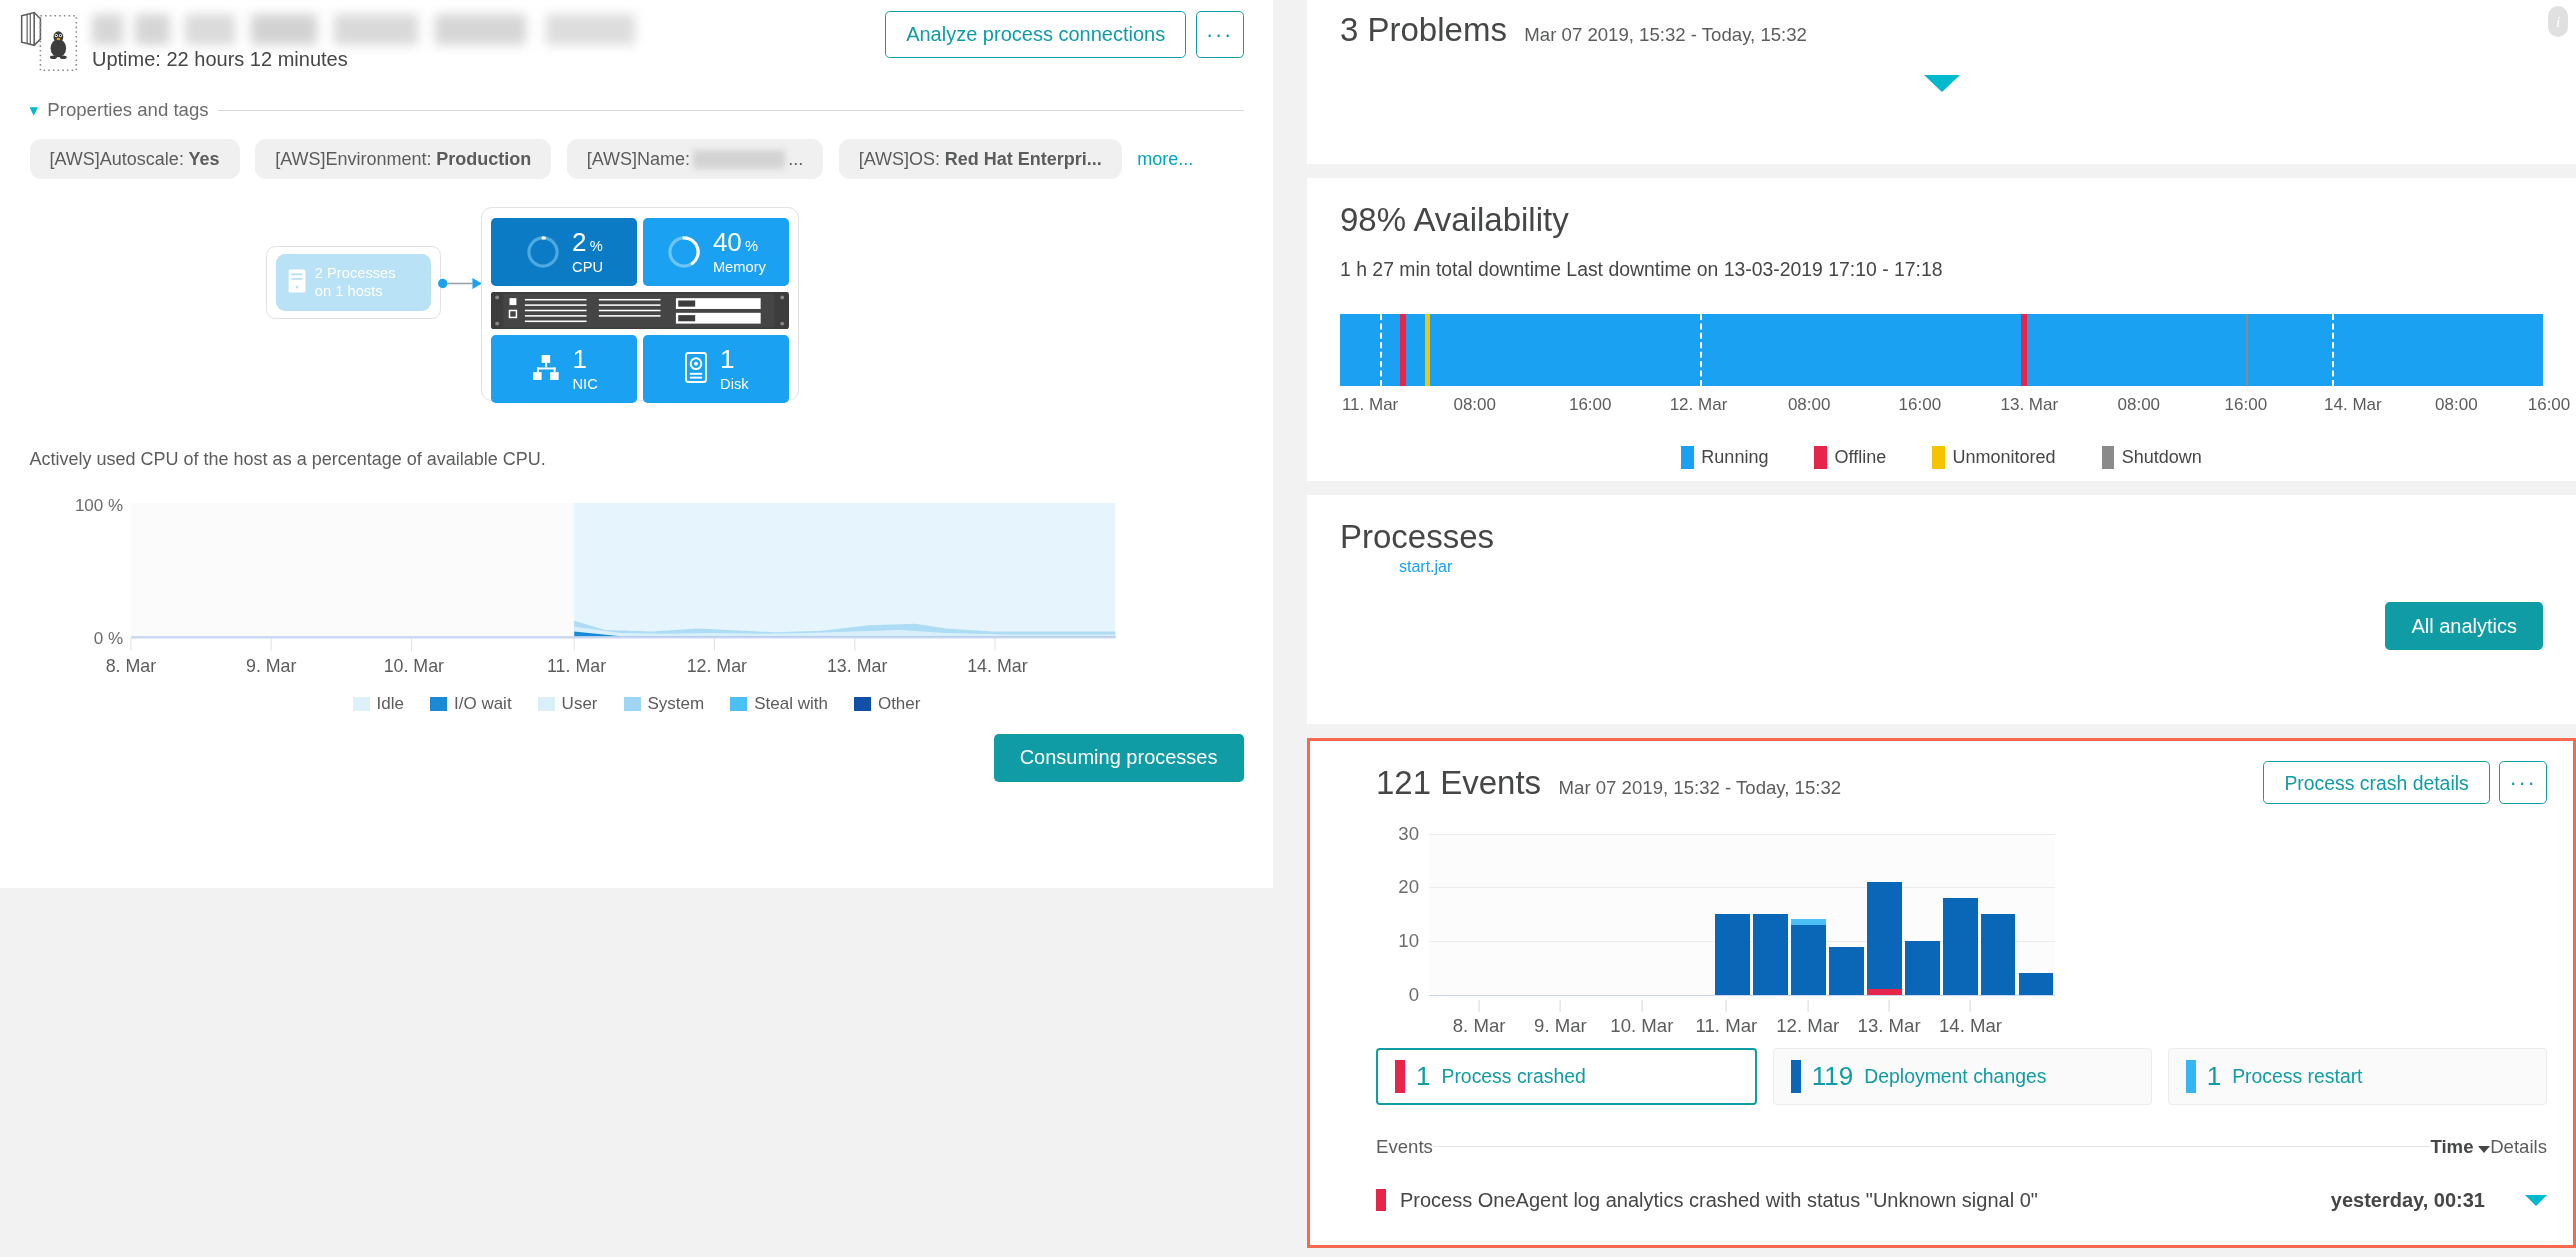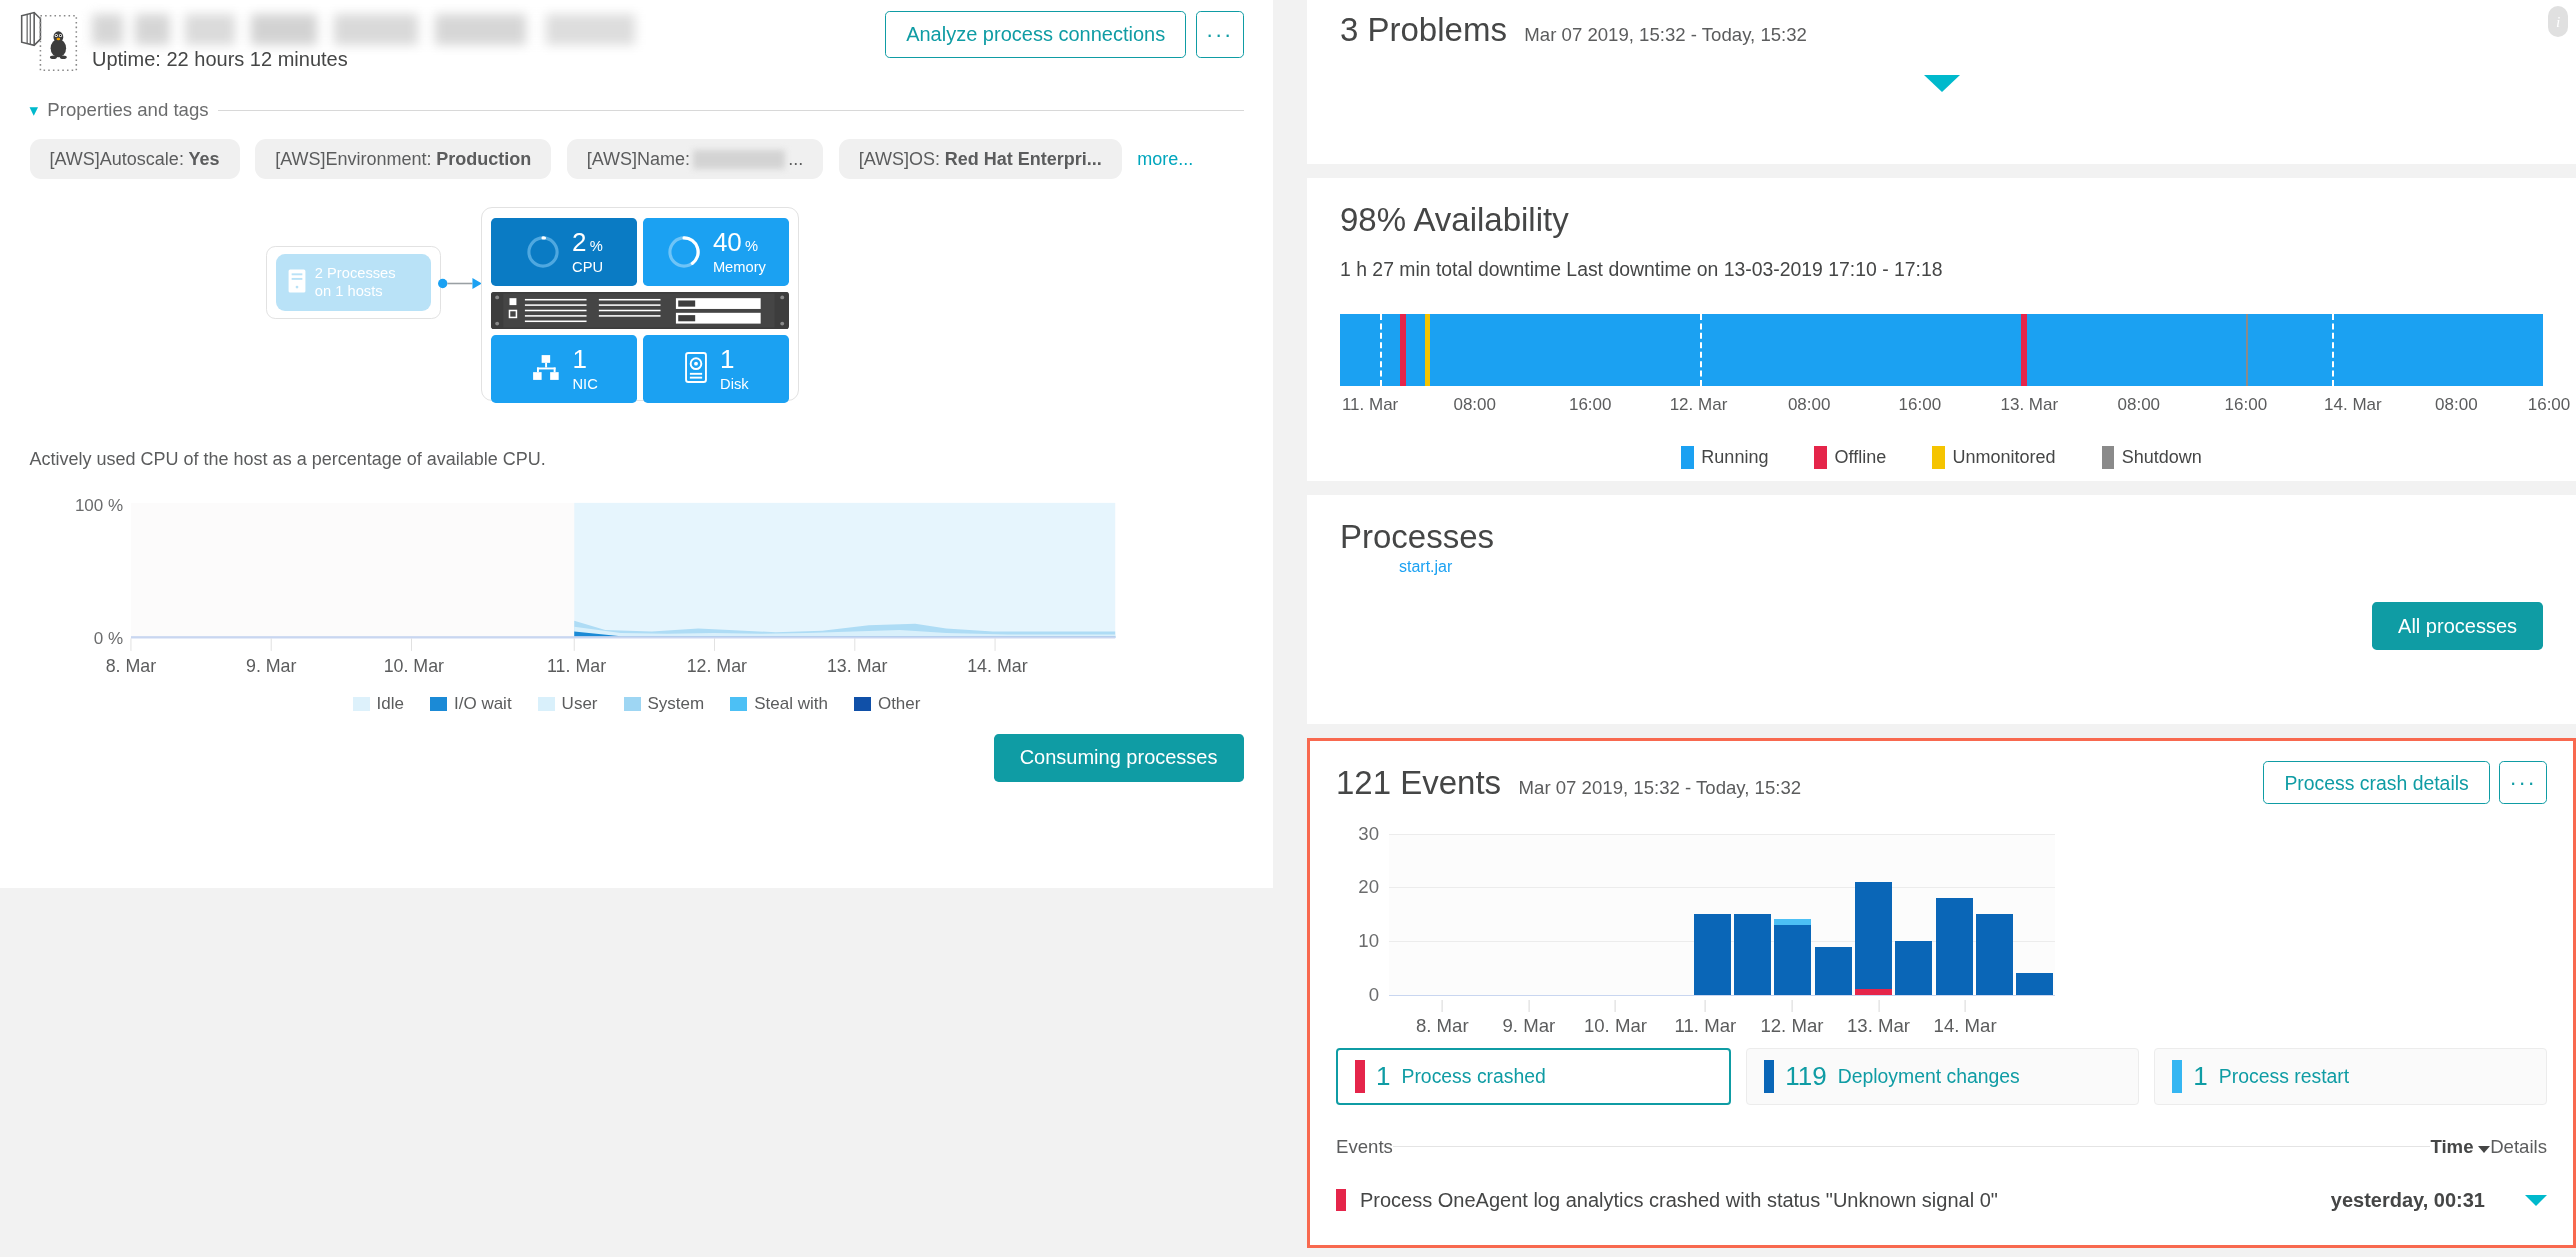--- a/index.html
+++ b/index.html
@@ -148,21 +148,21 @@
   .proc-row { display: flex; align-items: center; gap: 17px; margin-top: 26px; }
   .jetty-logo {
     font-family: "DejaVu Sans", sans-serif; font-weight: 700; font-size: 13px;
     font-style: italic; color: #1a1a1a; letter-spacing: -0.4px;
   }
   .proc-name { font-size: 26px; color: #454646; }
   .proc-link { color: #1ba1f2; font-size: 16px; margin: 2px 0 0 59px; cursor: pointer; }
   .allproc-wrap { display: flex; justify-content: flex-end; margin-top: 26px; }
 
   
-  .card.events { border: 3.9px solid #f8694f; }
+  .card.events { border: 3.9px solid #f8694f; padding-left: 40px; }
   .ev-head { display: flex; align-items: center; justify-content: space-between; }
   .ev-head-actions { display: flex; gap: 9.3px; }
   .ev-chart { position: relative; height: 194px; margin-top: 29.5px; }
   .ev-y { position: absolute; left: 0; top: 0; width: 43px; height: 161px; }
   .ev-y span { position: absolute; right: 0; font-size: 18.6px; color: #6b6c6d; transform: translateY(-50%); }
   .ev-plot { position: absolute; left: 53px; right: 492px; top: 0; height: 161px; background: #fcfcfc; }
   .ev-grid { position: absolute; left: 0; right: 0; height: 0.8px; background: #ececec; }
   .ev-bars { position: absolute; left: 0; right: 0; bottom: 0; top: 0; display: flex; align-items: flex-end; }
   .ev-bar-slot { flex: 1; height: 100%; display: flex; flex-direction: column; justify-content: flex-end; padding: 0 1.6px; }
   .ev-seg { width: 100%; }
@@ -494,21 +494,21 @@
         </div>
       </div>
     </div>
 
     <div class="card" style="height:229px;">
 
       <div class="card-pad">
         <span class="card-title">Processes</span>
         <div class="proc-link">start.jar</div>
         <div class="allproc-wrap">
-          <button class="btn-solid">All processes</button>
+          <button class="btn-solid">All analytics</button>
         </div>
       </div>
     </div>
 
     <div class="card events" style="height:510px;">
 
       <div class="card-pad" style="padding:20px 26px;">
         <div class="ev-head">
           <div>
             <span class="card-title">121 Events</span>

